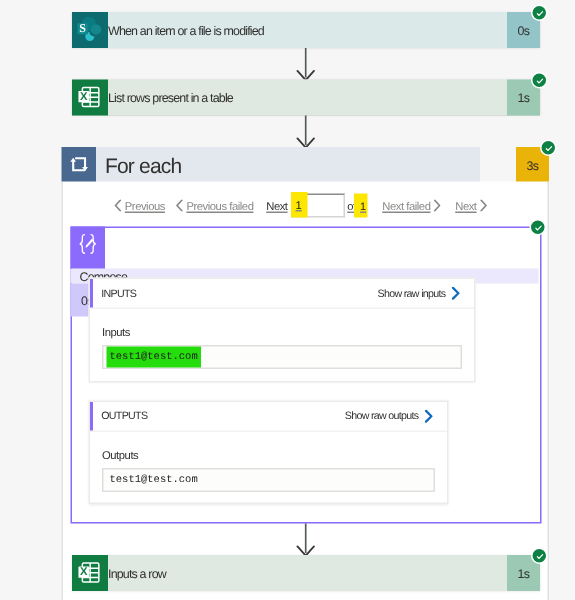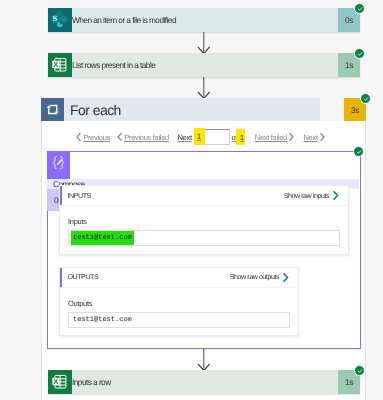--- a/index.html
+++ b/index.html
@@ -206,21 +206,21 @@
     </div>
     <div class="ttl">Compose</div>
     <div class="dur">0s</div>
     <div class="badge" style="right:-5.4px;top:-4.9px;">
       <svg viewBox="0 0 16 16">
           <path d="M3.3 8.4l3.1 3.1 6.2-6.9" fill="none" stroke="#fff" stroke-width="2.1" stroke-linecap="round" stroke-linejoin="round"></path>
         </svg>
     </div>
   </div>
 
-  <div class="io" style="left:59px;top:185px;width:290px;height:70px;">
+  <div class="io" style="left:59px;top:185px;width:258px;height:70px;">
     <div class="io-head">
       <span class="accent"></span>
       <span class="lbl">INPUTS</span>
       <span class="raw">
         <span>Show raw inputs</span>
         <svg width="6" height="9" viewBox="0 0 6 9">
           <path d="M1 0.9 L4.6 4.5 L1 8.1" fill="none" stroke="#0f6cbd" stroke-width="1.5" stroke-linecap="round" stroke-linejoin="round"></path>
         </svg>
       </span>
     </div>

